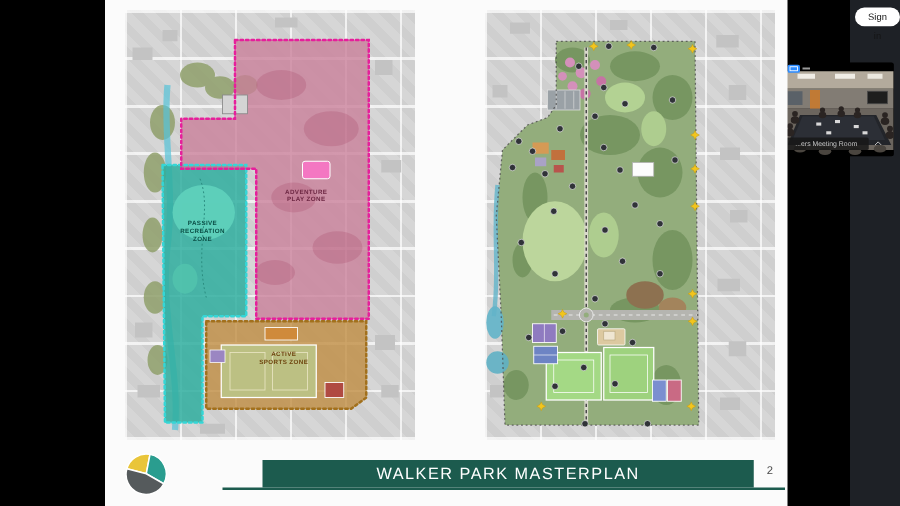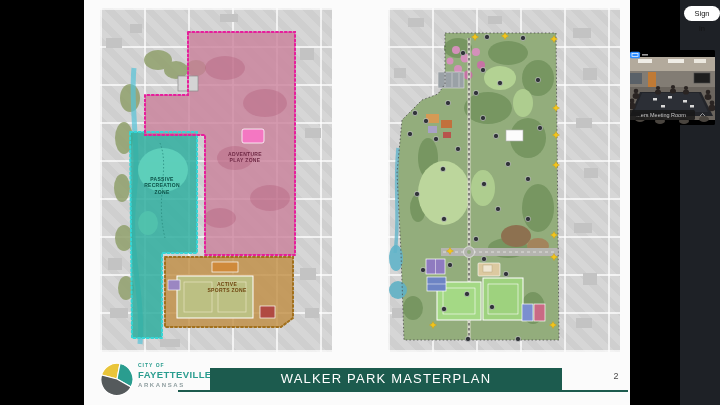--- a/index.html
+++ b/index.html
@@ -39,21 +39,21 @@
   .zone-fill{opacity:.78;}
   .zone-fill-teal{opacity:.85;}
   .zone-border{fill:none;stroke-width:2;stroke-dasharray:2 2.4;stroke-linecap:round;}
 
   
   .logo-mark{position:absolute;left:16px;top:362px;width:34px;height:34px;}
   .logo-text{position:absolute;left:54px;top:363px;width:90px;line-height:1;}
   .logo-tagline{font-size:5px;letter-spacing:1px;color:#2a9d8f;font-weight:bold;}
   .logo-city{font-size:9.5px;font-weight:bold;letter-spacing:.4px;color:#2a9d8f;margin-top:2px;}
   .logo-state{font-size:6px;font-weight:bold;letter-spacing:1.6px;color:#8f9ea0;margin-top:2px;}
-  .title-banner{position:absolute;left:126px;top:368px;width:352px;height:22px;
+  .title-banner{position:absolute;left:126px;top:368px;width:393px;height:22px;
     background:#1c5b4e;color:#fff;font-size:13px;letter-spacing:1.2px;
     text-align:center;line-height:22px;}
   .title-underline{position:absolute;left:94px;top:390px;width:450px;height:2px;background:#1c5b4e;}
   .page-num{position:absolute;left:522px;top:371px;width:20px;text-align:center;
     font-size:9px;color:#4a4a4a;}
 </style>
 </head>
 <body>
 
 <div class="stage">
@@ -349,23 +349,18 @@
         </g>
       </svg>
     </div>
 
     <svg class="logo-mark" viewBox="0 0 34 34">
       <circle cx="17" cy="17" r="16" fill="#fff"></circle>
       <path d="M17,17 L1.5,13 A16,16 0 0 1 20,1.5 Z" fill="#e9c53a" stroke="#fff" stroke-width="1.2"></path>
       <path d="M17,17 L20,1.5 A16,16 0 0 1 31,25 Z" fill="#2a9d8f" stroke="#fff" stroke-width="1.2"></path>
       <path d="M17,17 L31,25 A16,16 0 0 1 1.5,13 Z" fill="#555a5c" stroke="#fff" stroke-width="1.2"></path>
     </svg>
-    <div class="logo-text">
-      <div class="logo-tagline">CITY OF</div>
-      <div class="logo-city">FAYETTEVILLE</div>
-      <div class="logo-state">ARKANSAS</div>
-    </div>
     <div class="title-underline"></div>
     <div class="title-banner">WALKER PARK MASTERPLAN</div>
     <div class="page-num">2</div>
   </div>
 
 </div>
 
 </body></html>

